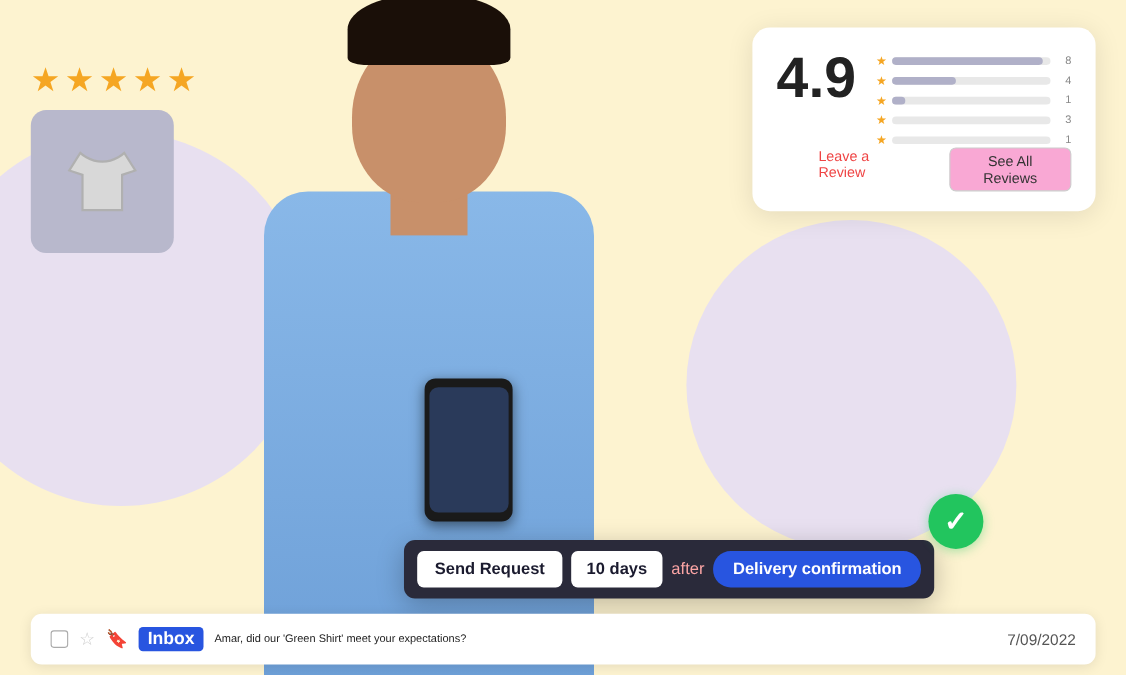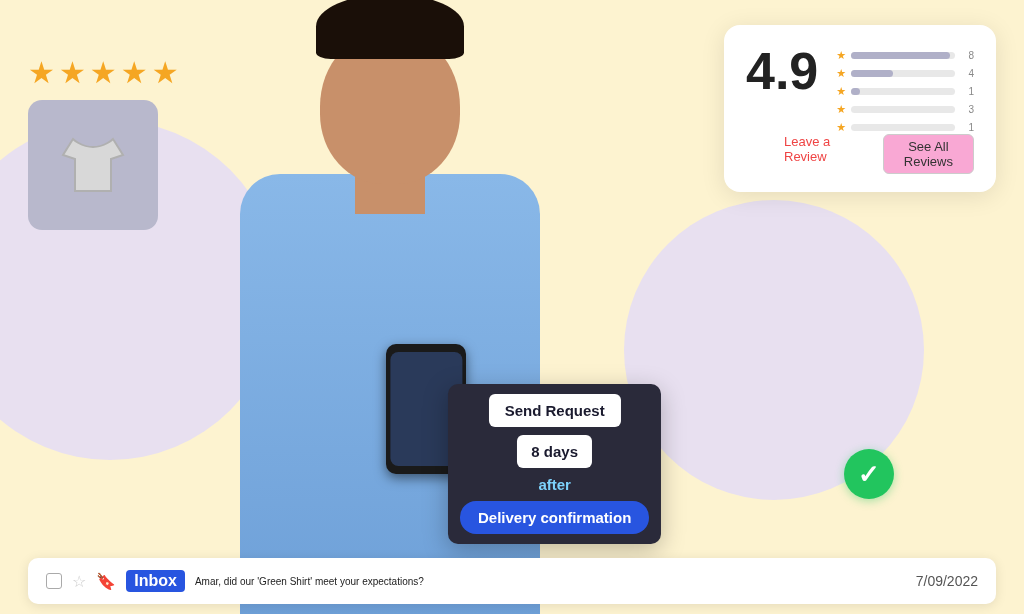--- a/index.html
+++ b/index.html
@@ -74,21 +74,21 @@
       display: flex;
       align-items: center;
       justify-content: center;
     }
 
     
     .reviews-panel {
       position: absolute;
       top: 25px;
       right: 28px;
-      width: 272px;
+      width: 312px;
       background: #ffffff;
       border-radius: 16px;
       padding: 20px 22px 18px;
       box-shadow: 0 4px 24px rgba(0,0,0,0.10);
       z-index: 5;
     }
 
     .reviews-top {
       display: flex;
       gap: 18px;
@@ -193,21 +193,20 @@
       left: 50%;
       transform: translateX(-30%);
       background: #2a2a3a;
       border-radius: 10px;
       padding: 10px 12px;
       display: flex;
       align-items: center;
       gap: 8px;
       z-index: 10;
       box-shadow: 0 6px 24px rgba(0,0,0,0.25);
-      flex-direction: column;
     }
 
     .toolbar-btn-white {
       background: #ffffff;
       border-radius: 6px;
       padding: 8px 16px;
       font-size: 15px;
       font-weight: 600;
       color: #1a1a2e;
       border: none;
@@ -219,23 +218,23 @@
       border-radius: 6px;
       padding: 8px 14px;
       font-size: 15px;
       font-weight: 600;
       color: #1a1a2e;
       min-width: 72px;
       text-align: center;
     }
 
     .toolbar-after {
-      color: #7dd3fc;
+      color: #fca5a5;
       font-size: 15px;
-      font-weight: 700;
+      font-weight: 400;
     }
 
     .toolbar-btn-blue {
       background: #2855e0;
       border-radius: 16px;
       padding: 8px 18px;
       font-size: 15px;
       font-weight: 600;
       color: #ffffff;
       border: none;
@@ -409,21 +408,21 @@
       </div>
   </div>
   <div class="reviews-actions">
     <span class="link-btn">Leave a Review</span>
     <button class="outline-btn">See All Reviews</button>
   </div>
 </div>
 
 <div class="bottom-toolbar">
   <button class="toolbar-btn-white">Send Request</button>
-  <div class="toolbar-days">8 days</div>
+  <div class="toolbar-days">10 days</div>
   <span class="toolbar-after">after</span>
   <button class="toolbar-btn-blue">Delivery confirmation</button>
 </div>
 
 <div class="check-badge">
   <span class="check-mark">✓</span>
 </div>
 
 <div class="email-bar">
   <div class="email-checkbox"></div>

